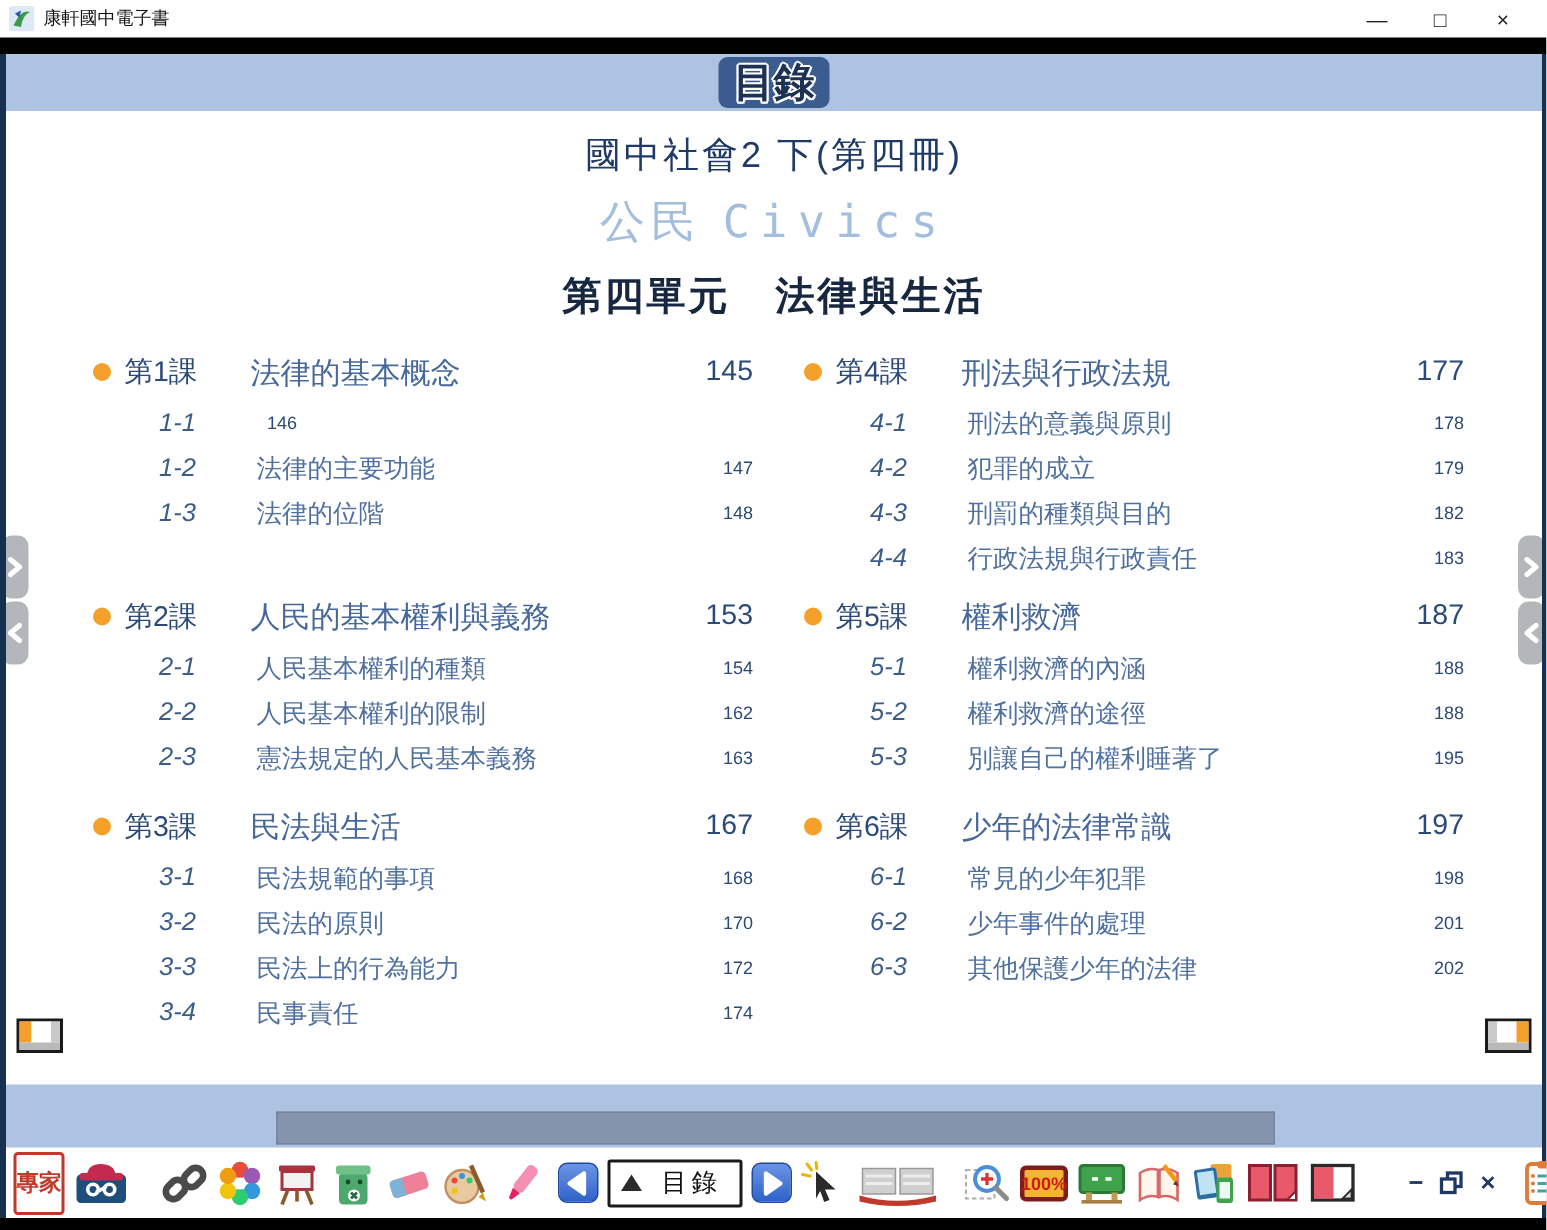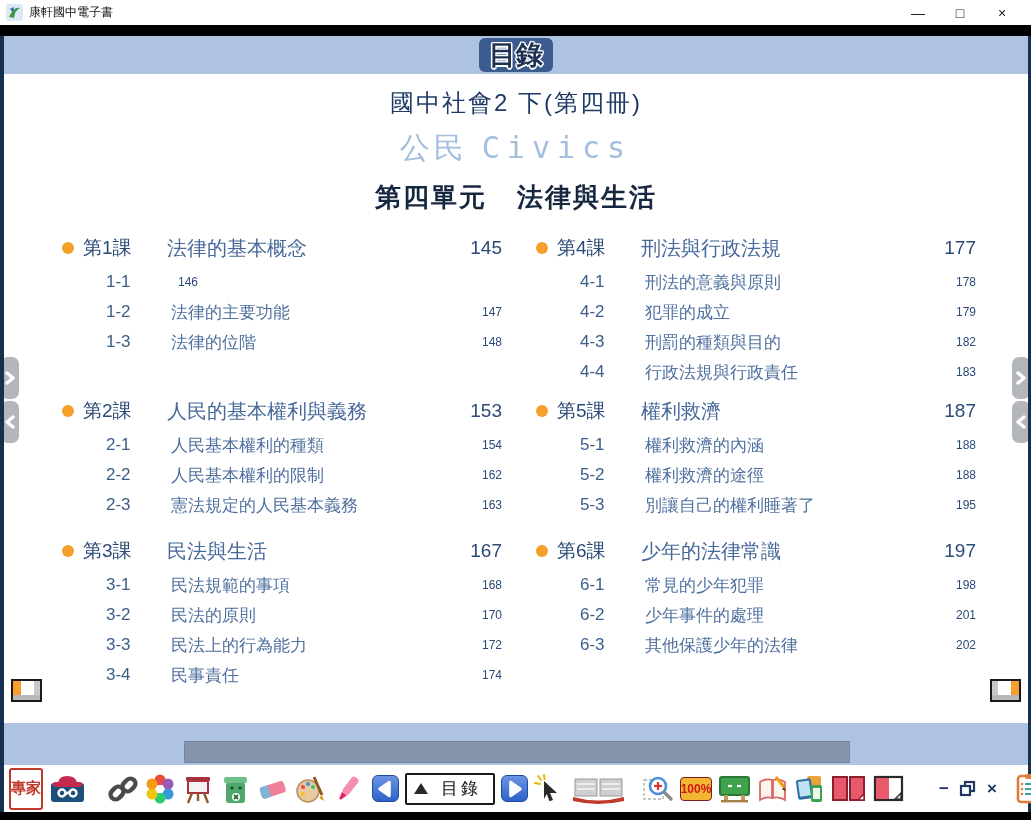--- a/index.html
+++ b/index.html
@@ -42,21 +42,21 @@
     column-gap:34px; padding:0 52px 0 58px; }
   .toc-col { display:grid; grid-template-rows:163px 140px auto; }
   .lesson-group { }
   .lesson-header { display:flex; align-items:center; height:34px; margin-bottom:2px; cursor:pointer; }
   .bullet { width:12px; height:12px; border-radius:50%; background:#f5a02a;
     margin-right:9px; flex:0 0 auto; }
   .lesson-label { font-size:19px; color:#2b4a77; width:72px; flex:0 0 auto; }
   .lesson-title { font-size:20px; color:#47689a; flex:1; padding-left:12px; }
   .lesson-page { font-size:19px; color:#2b4a77; width:46px; text-align:right; flex:0 0 auto; }
   .section-row { display:flex; align-items:center; height:30px; padding-left:44px; cursor:pointer; }
-  .section-num { font-size:17px; color:#3c5d88; width:46px; flex:0 0 auto; }
+  .section-num { font-size:17px; color:#3c5d88; width:46px; flex:0 0 auto;font-style:italic; }
   .section-title { font-size:17px; color:#50719f; flex:1; padding-left:19px; }
   .section-page { font-size:12px; color:#2b4a77; width:46px; text-align:right; flex:0 0 auto; }
 
   
   .side-nav { position:absolute; top:283px; display:flex; flex-direction:column; gap:2px; }
   .side-nav.left { left:-3px; }
   .side-nav.right { right:-2px; }
   .chev-btn { width:18px; height:42px; background:#b3b7bc; border-radius:7px;
     display:flex; align-items:center; justify-content:center; cursor:pointer; }
 
@@ -84,21 +84,21 @@
   .expert-btn { width:34px; height:42px; border:2px solid #c0392b; border-radius:3px;
     background:#fff; color:#c0392b; font-weight:bold; font-size:15px; letter-spacing:0;
     display:flex; align-items:center; justify-content:center; }
   .nav-blue-btn { width:27px; height:27px; border-radius:6px; border:1px solid #1d4aa0;
     background:linear-gradient(#6b94e4,#2f62c8); }
   .page-selector { width:90px; height:32px; background:#fff; border:2px solid #1a1a1a;
     border-radius:2px; display:flex; align-items:center; padding:0 7px; }
   .caret-up { width:0; height:0; border-left:7px solid transparent; border-right:7px solid transparent;
     border-bottom:11px solid #2a2a2a; margin-right:8px; }
   .page-selector-label { font-size:17px; color:#111; letter-spacing:3px; flex:1; text-align:center; }
-  .zoom-badge { width:32px; height:24px; background:#f2b632; border:1px solid #7f1d1d;
+  .zoom-badge { width:32px; height:24px; background:#f2b632; border:3px solid #7f1d1d;
     border-radius:4px; color:#d01818; font-weight:bold; font-size:12px;
     display:flex; align-items:center; justify-content:center; }
   .win-glyph { font-size:17px; font-weight:bold; color:#1f3864; width:18px; text-align:center; }
   [data-name="toolbox-icon"] { margin-right:16px; }
   [data-name="open-book-icon"] { margin-right:10px; }
   [data-name="single-page-icon"] { margin-right:24px; }
   [data-name="toolbar-close-button"] { margin-right:8px; }
   [data-name="highlighter-icon"] { margin-right:2px; }
 </style>
 </head>

